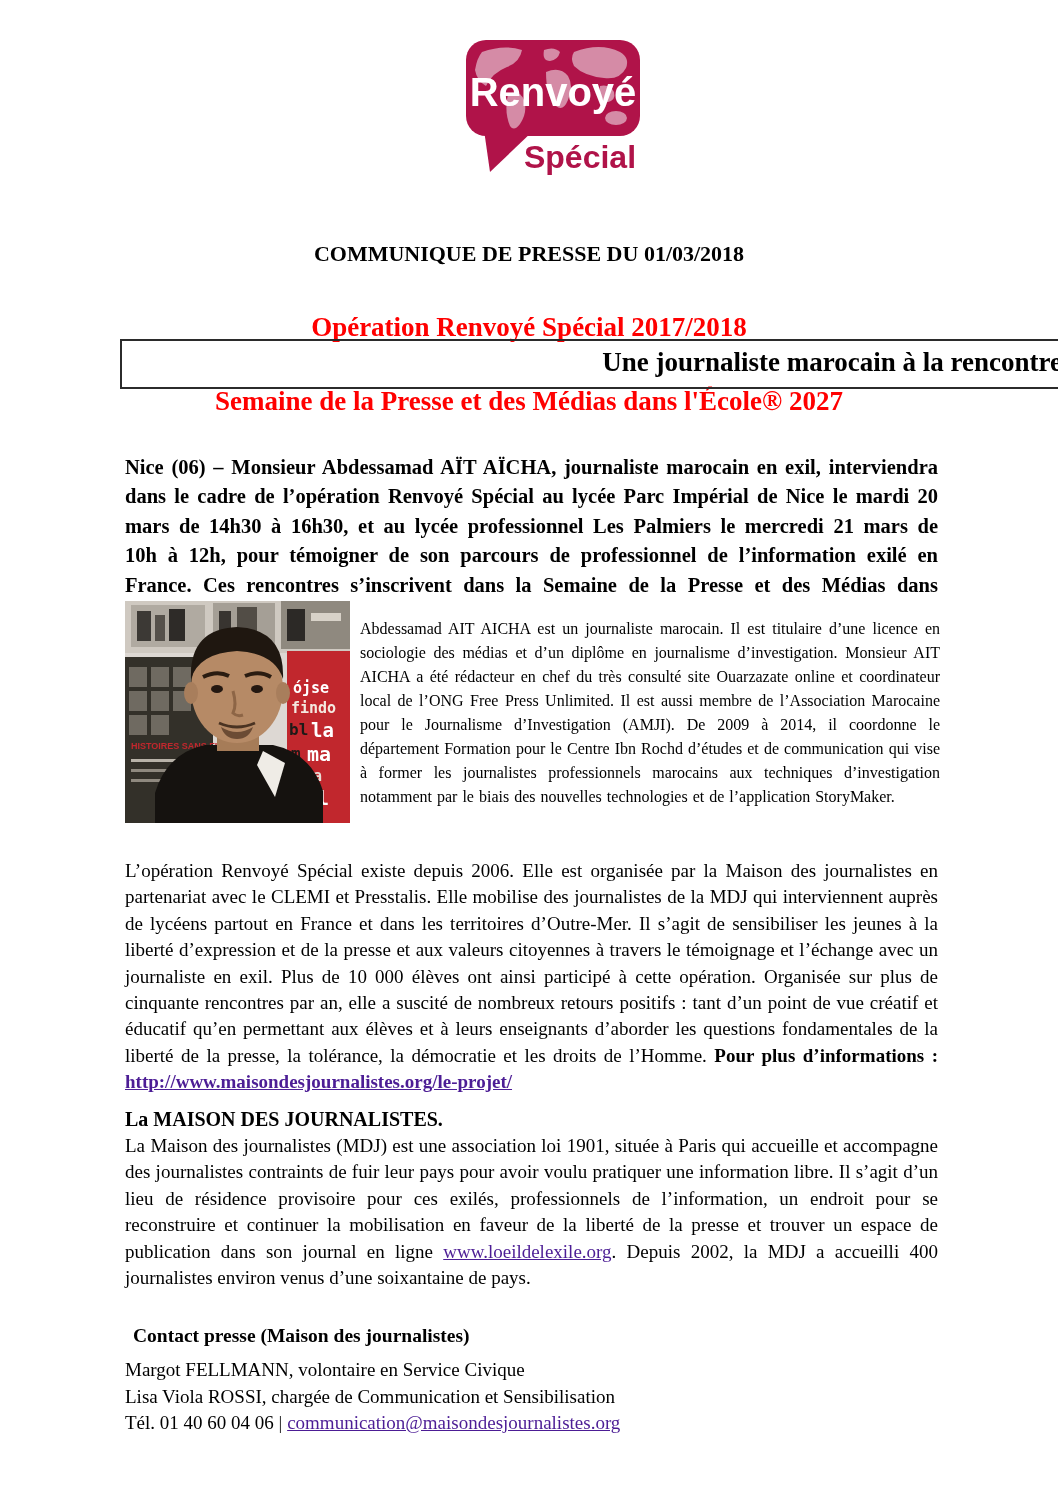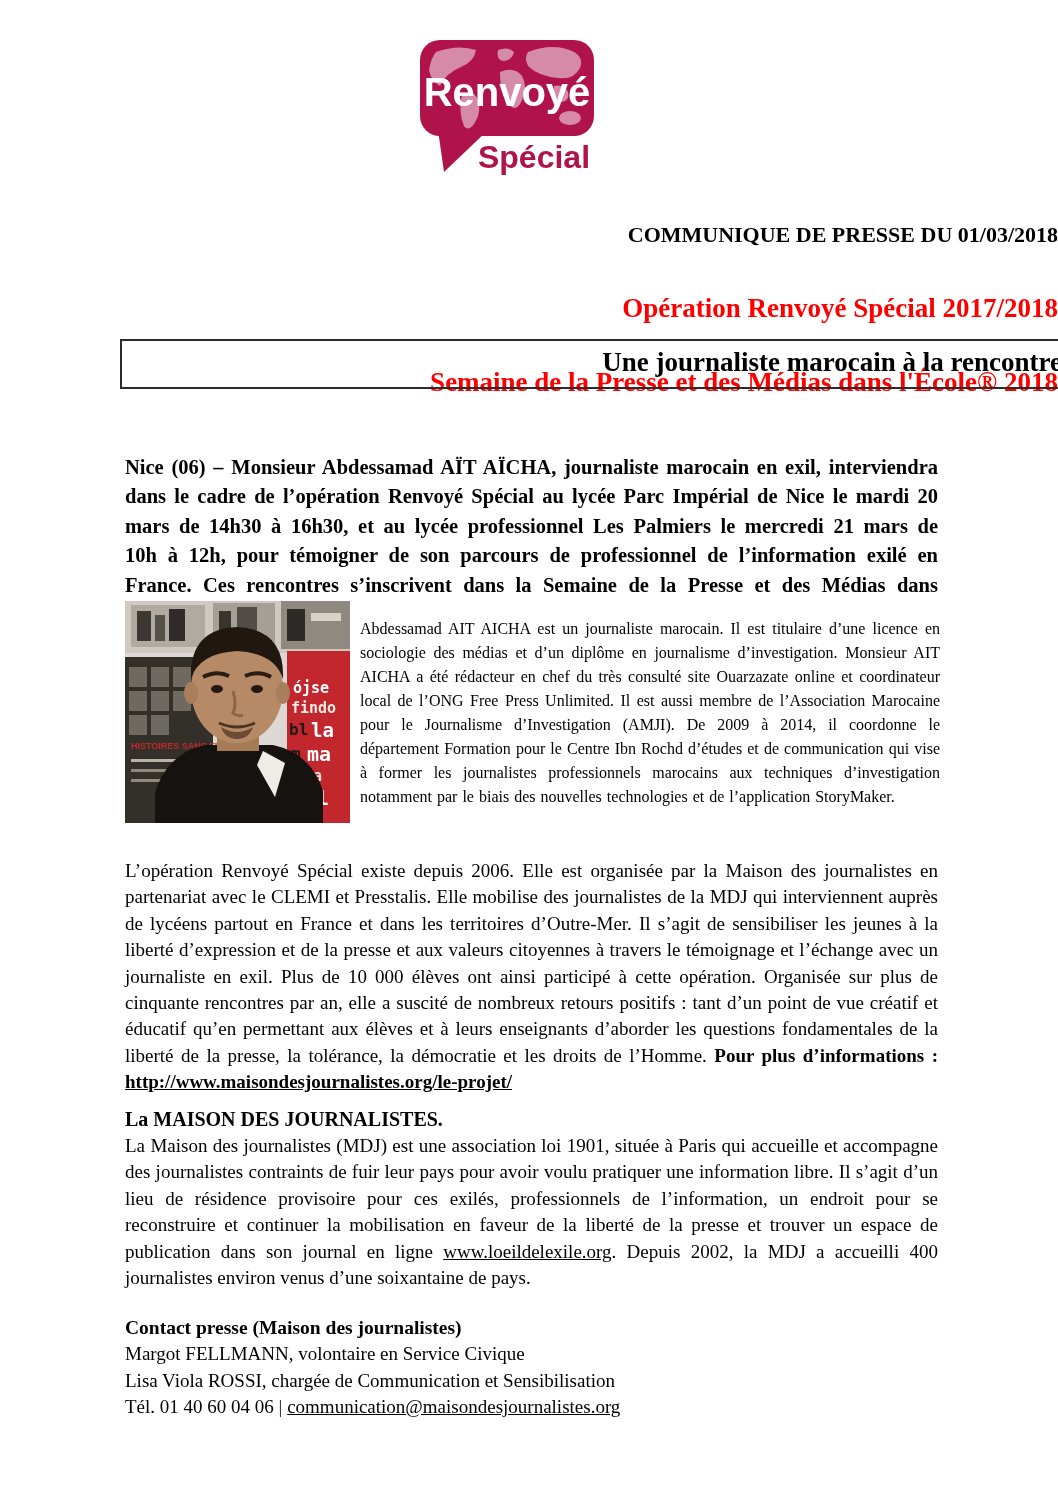--- a/index.html
+++ b/index.html
@@ -4,22 +4,22 @@
 <style>
   html,body{margin:0;padding:0;background:#fff;}
   .page{
     position:relative;
     width:1058px;height:1497px;
     background:#ffffff;
     font-family:"Liberation Serif", serif;
     color:#000;
     overflow:hidden;
   }
-  .logo-wrap{position:absolute;top:38px;left:412px;width:190px;height:140px;}
-  .header-block{position:absolute;top:220px;left:0;width:1058px;text-align:right;}
+  .logo-wrap{position:absolute;top:38px;left:458px;width:190px;height:140px;}
+  .header-block{position:absolute;top:239px;left:0;width:1058px;text-align:center;}
   .t-comm{font-size:22px;font-weight:bold;line-height:29px;color:#000;}
   .t-red{font-size:27px;font-weight:bold;line-height:30px;color:#ff0000;margin-top:44px;}
   .title-box{
     position:absolute;top:339px;left:120px;width:944px;
     border:2px solid #2b2b2b;
     text-align:right;padding:4px 0 8px 0;box-sizing:border-box;
   }
   .box-line{font-size:27px;font-weight:bold;line-height:34px;color:#000;}
   .intro{
     position:absolute;top:432px;left:125px;width:813px;
@@ -31,24 +31,24 @@
   .bio-text{
     flex:1;font-size:16px;line-height:24px;text-align:justify;word-spacing:1px;
   }
   .section{position:absolute;left:125px;width:813px;}
   .sec-op{top:858px;}
   .sec-mdj{top:1106px;}
   .sec-contact{top:1314px;}
   .sec-heading{font-size:20px;font-weight:bold;line-height:26px;margin:0 0 1px 0;}
   .sec-body{font-size:19px;line-height:26.4px;text-align:justify;margin:0;}
   .more-label{font-weight:bold;}
-  a.doc-link{color:#000000;text-decoration:underline;cursor:pointer;}
+  a.doc-link{color:#4c1d95;text-decoration:underline;cursor:pointer;}
   a.doc-link.bold{font-weight:bold;}
   .contact-line{font-size:19px;line-height:26.6px;margin:0;}
-  .contact-heading{font-size:19.5px;font-weight:bold;line-height:27px;margin:0;}
+  .contact-heading{font-size:19.5px;font-weight:bold;line-height:27px;margin:8px;}
   .pipe{color:#222;}
 </style>
 </head>
 <body>
 
 <div class="page">
 
   <div class="logo-wrap">
     <svg width="190" height="140" viewBox="0 0 190 140">
 
@@ -65,21 +65,21 @@
         <ellipse cx="158" cy="80" rx="11" ry="7"></ellipse>
       </g>
       <text x="95" y="68" text-anchor="middle" font-family="Liberation Sans, sans-serif" font-weight="bold" font-size="40" fill="#ffffff">Renvoyé</text>
       <text x="122" y="130" text-anchor="middle" font-family="Liberation Sans, sans-serif" font-weight="bold" font-size="32" fill="#b01349">Spécial</text>
     </svg>
   </div>
 
   <div class="header-block">
     <div class="t-comm">COMMUNIQUE DE PRESSE DU 01/03/2018</div>
     <div class="t-red">Opération Renvoyé Spécial 2017/2018</div>
-    <div class="t-red">Semaine de la Presse et des Médias dans l'École® 2018</div>
+    <div class="t-red">Semaine de la Presse et des Médias dans l'École® 2027</div>
   </div>
 
   <div class="title-box">
     <div class="box-line">Une journaliste marocain à la rencontre</div>
   </div>
 
   <p class="intro">Nice (06) – Monsieur Abdessamad AÏT AÏCHA, journaliste marocain en exil, interviendra dans le cadre de l’opération Renvoyé Spécial au lycée Parc Impérial de Nice le mardi 20 mars de 14h30 à 16h30, et au lycée professionnel Les Palmiers le mercredi 21 mars de 10h à 12h, pour témoigner de son parcours de professionnel de l’information exilé en France. Ces rencontres s’inscrivent dans la Semaine de la Presse et des Médias dans l'École® 2018.</p>
 
   <div class="bio-row">
     <div class="photo">

